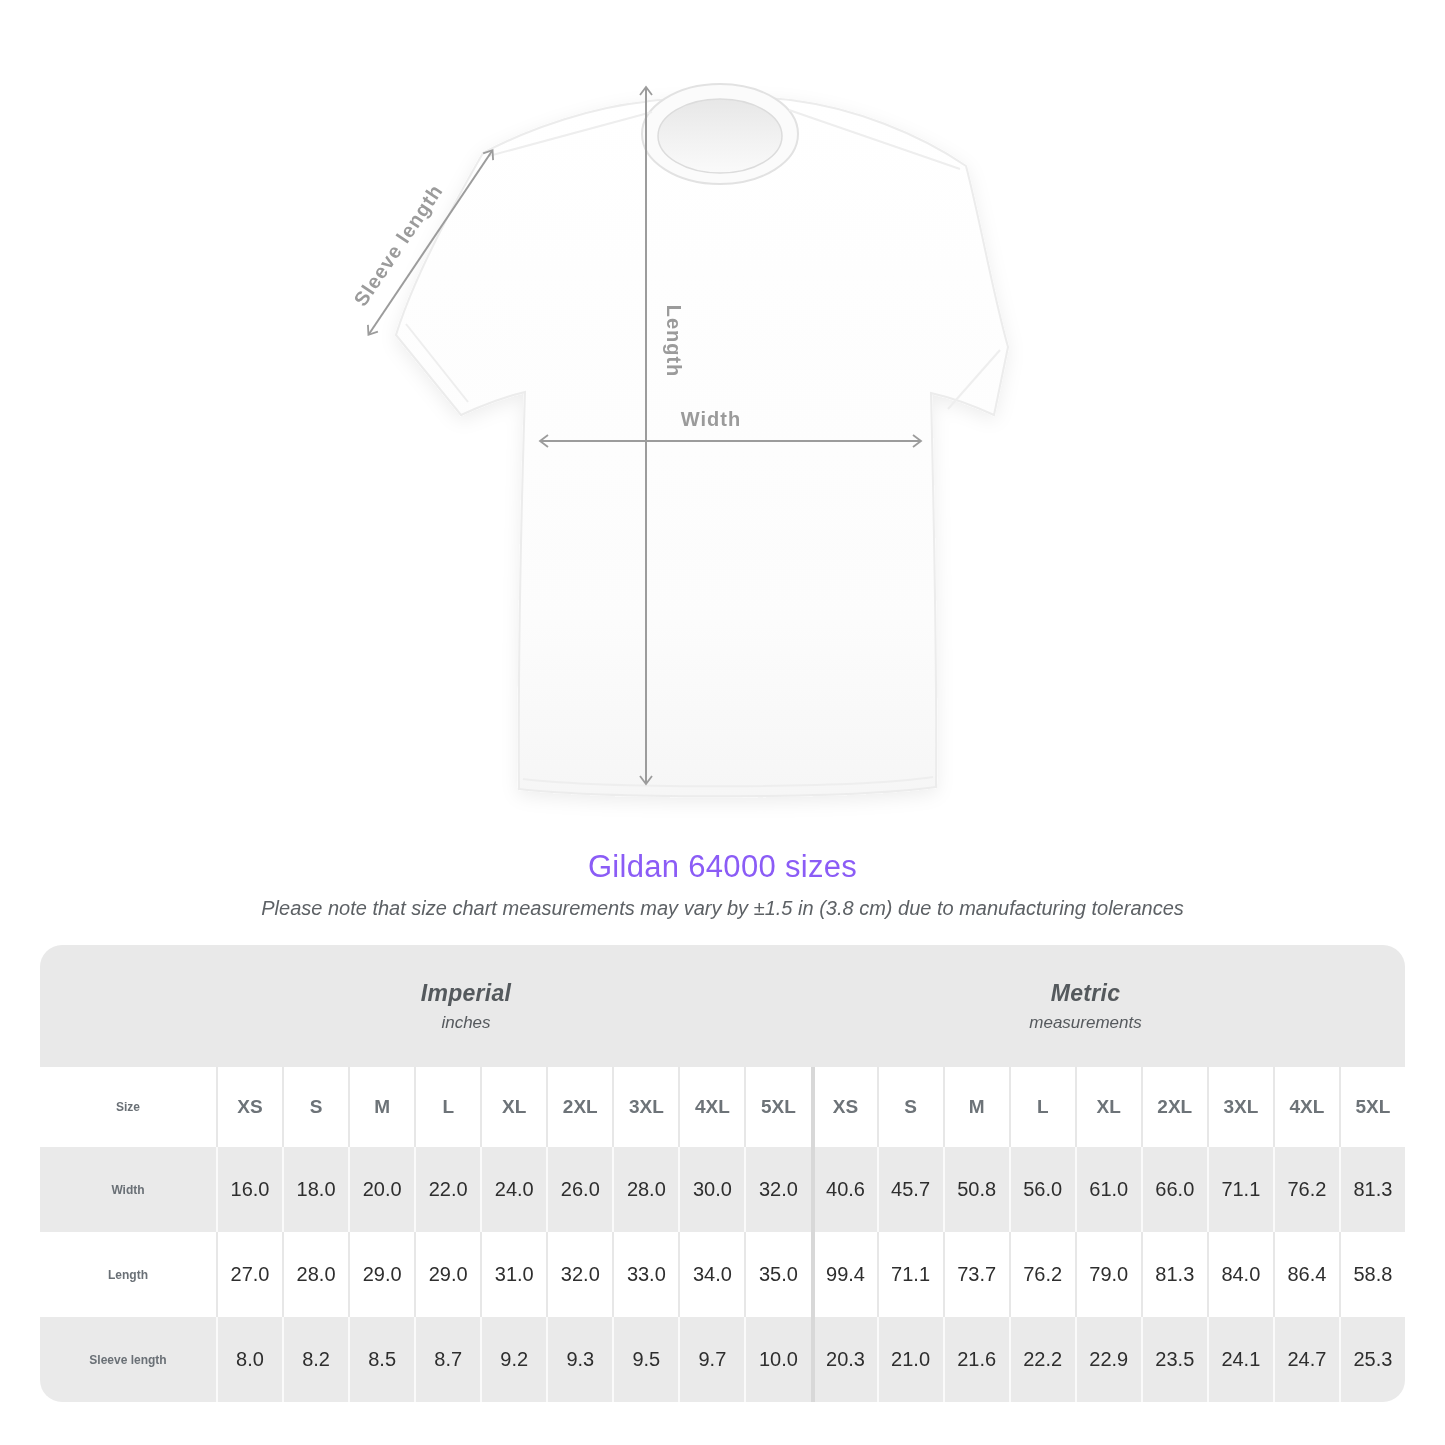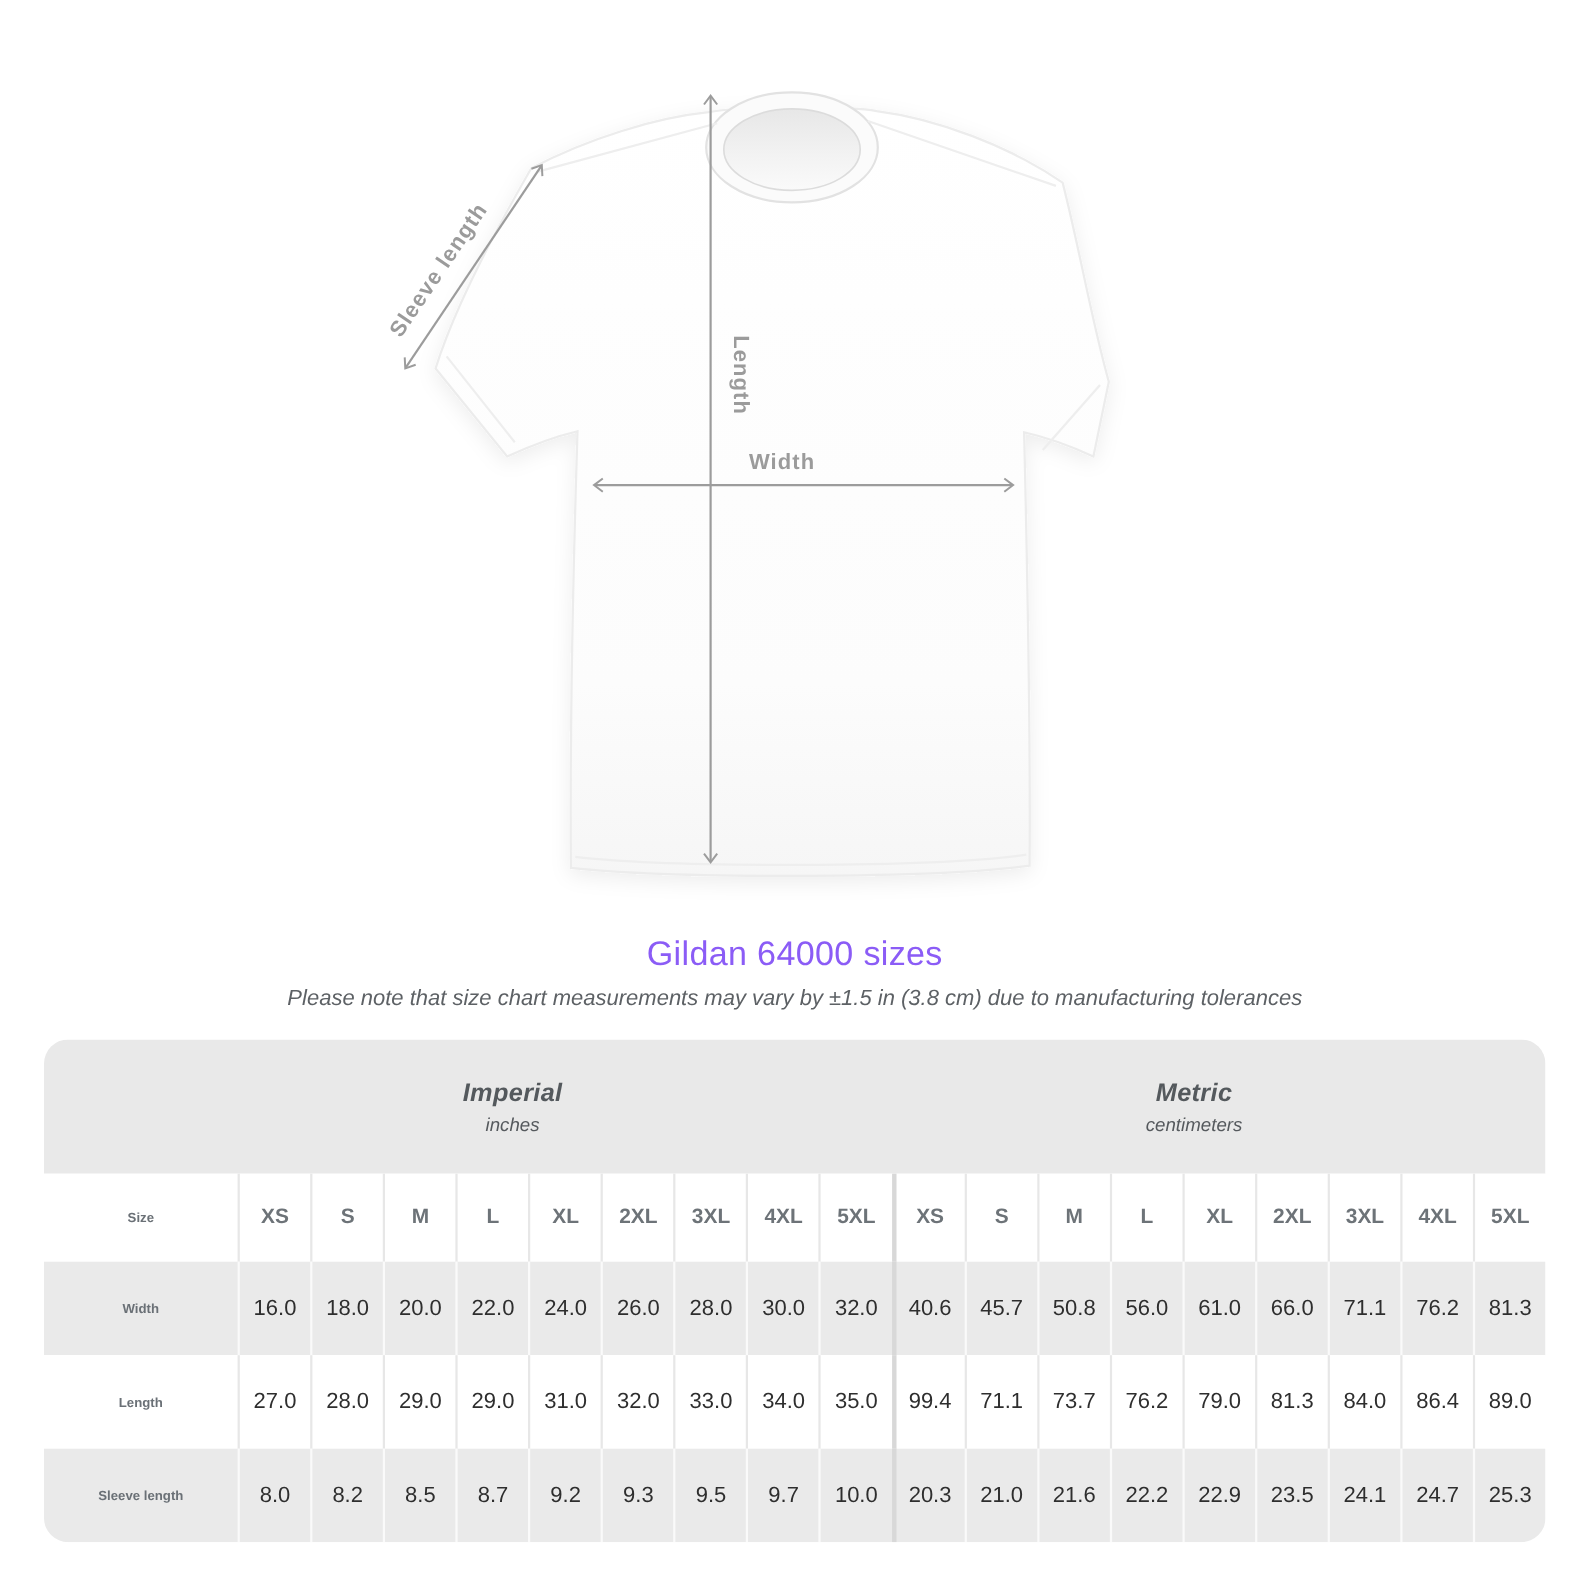--- a/index.html
+++ b/index.html
@@ -126,21 +126,21 @@
 
   <div class="size-table">
 
     <div class="band">
       <div class="band-cell imperial">
         <div class="band-title">Imperial</div>
         <div class="band-unit">inches</div>
       </div>
       <div class="band-cell metric">
         <div class="band-title">Metric</div>
-        <div class="band-unit">centimeters</div>
+        <div class="band-unit">measurements</div>
       </div>
     </div>
 
     <div class="trow hdr">
       <div class="cell lbl">Size</div>
       <div class="cell szh">XS</div>
       <div class="cell szh">S</div>
       <div class="cell szh">M</div>
       <div class="cell szh">L</div>
       <div class="cell szh">XL</div>
@@ -193,21 +193,21 @@
       <div class="cell">34.0</div>
       <div class="cell">35.0</div>
       <div class="cell msep">99.4</div>
       <div class="cell">71.1</div>
       <div class="cell">73.7</div>
       <div class="cell">76.2</div>
       <div class="cell">79.0</div>
       <div class="cell">81.3</div>
       <div class="cell">84.0</div>
       <div class="cell">86.4</div>
-      <div class="cell">89.0</div>
+      <div class="cell">58.8</div>
     </div>
 
     <div class="trow r-gray">
       <div class="cell lbl">Sleeve length</div>
       <div class="cell">8.0</div>
       <div class="cell">8.2</div>
       <div class="cell">8.5</div>
       <div class="cell">8.7</div>
       <div class="cell">9.2</div>
       <div class="cell">9.3</div>

